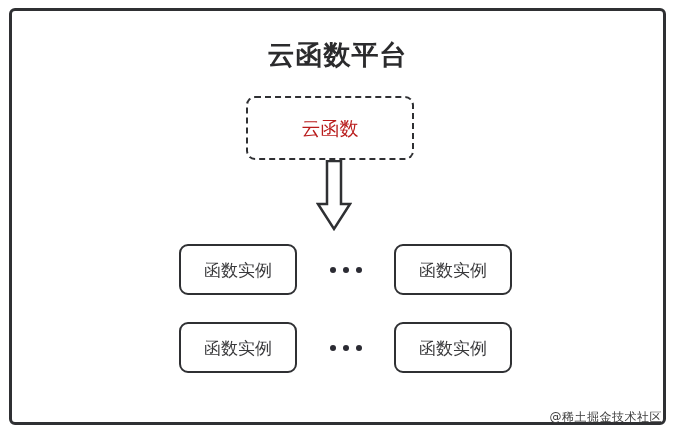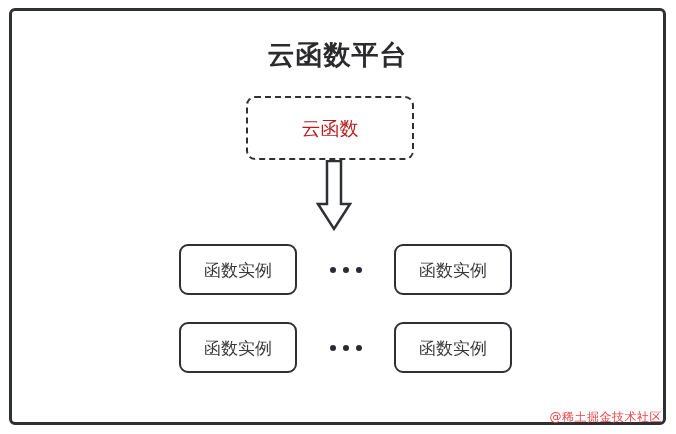--- a/index.html
+++ b/index.html
@@ -124,21 +124,21 @@
     border-radius: 50%;
     background: #2b2b33;
   }
 
   
   .watermark {
     position: absolute;
     right: 14px;
     bottom: 9px;
     font-size: 12px;
-    color: #ef4444;
+    color: #404040;
     letter-spacing: 0.5px;
     line-height: 16px;
     white-space: nowrap;
   }
 </style>
 </head>
 <body>
 
 <div class="canvas">
 

